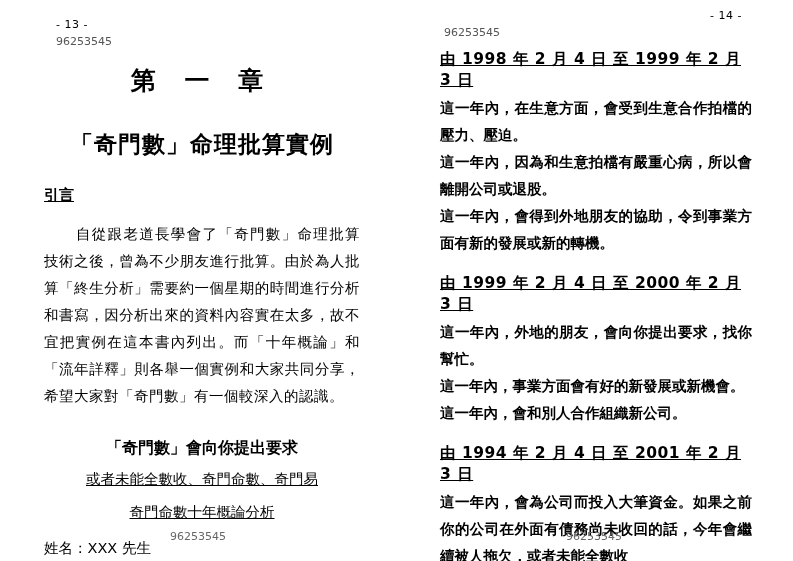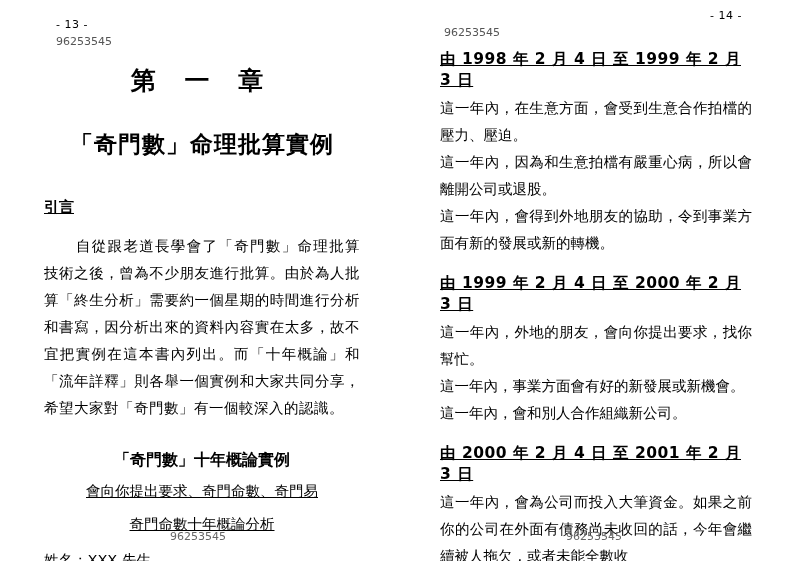--- a/index.html
+++ b/index.html
@@ -73,21 +73,21 @@
     text-align: center;
     font-size: 23px;
     font-weight: bold;
     letter-spacing: 1px;
     margin-top: 32px;
   }
   .section-head {
     font-size: 15px;
     font-weight: bold;
     text-decoration: underline;
-    margin-top: 38px;
+    margin-top: 26px;
     margin-bottom: 6px;
   }
   .para {
     font-size: 14.5px;
     line-height: 27px;
     text-align: justify;
     text-justify: inter-ideograph;
     letter-spacing: 0.5px;
   }
   .para.indent { text-indent: 2.2em; margin-top: 16px; }
@@ -119,41 +119,42 @@
     margin-top: 16px;
     margin-bottom: 4px;
     letter-spacing: 0.5px;
   }
   .period-head.first { margin-top: 10px; }
   .period-para {
     font-size: 14.5px;
     line-height: 27px;
     text-align: justify;
     text-justify: inter-ideograph;
+    font-weight: bold;
   }
 </style>
 </head>
 <body>
 
 <div class="page">
 
   <div class="divider"></div>
 
   <div class="col col-left">
     <div class="pagenum pagenum-left">- 13 -</div>
     <div class="docid docid-left">96253545</div>
 
     <div class="chapter-title">第 一 章</div>
     <div class="chapter-sub">「奇門數」命理批算實例</div>
 
     <div class="section-head">引言</div>
     <div class="para indent">自從跟老道長學會了「奇門數」命理批算技術之後，曾為不少朋友進行批算。由於為人批算「終生分析」需要約一個星期的時間進行分析和書寫，因分析出來的資料內容實在太多，故不宜把實例在這本書內列出。而「十年概論」和「流年詳釋」則各舉一個實例和大家共同分享，希望大家對「奇門數」有一個較深入的認識。</div>
 
-    <div class="center-bold">「奇門數」十年概論實例</div>
-    <div class="center-underline">會向你提出要求、奇門命數、奇門易</div>
+    <div class="center-bold">「奇門數」會向你提出要求</div>
+    <div class="center-underline">或者未能全數收、奇門命數、奇門易</div>
     <div class="center-underline">奇門命數十年概論分析</div>
 
     <div class="field-line first">姓名：XXX 先生</div>
     <div class="field-line">分析年份： 1999 年 至 2008 年</div>
 
   </div>
 
   <div class="col col-right">
     <div class="pagenum pagenum-right">- 14 -</div>
     <div class="docid docid-right">96253545</div>
@@ -167,21 +168,21 @@
       </div>
 
       <div>
         <div class="period-head">由 1999 年 2 月 4 日 至 2000 年 2 月 3 日</div>
         <div class="period-para">這一年內，外地的朋友，會向你提出要求，找你幫忙。</div>
         <div class="period-para">這一年內，事業方面會有好的新發展或新機會。</div>
         <div class="period-para">這一年內，會和別人合作組織新公司。</div>
       </div>
 
       <div>
-        <div class="period-head">由 2000 年 2 月 4 日 至 2001 年 2 月 3 日</div>
+        <div class="period-head">由 1994 年 2 月 4 日 至 2001 年 2 月 3 日</div>
         <div class="period-para">這一年內，會為公司而投入大筆資金。如果之前你的公司在外面有債務尚未收回的話，今年會繼續被人拖欠，或者未能全數收</div>
       </div>
     </div>
   </div>
 
   <div class="footer footer-left">96253545</div>
   <div class="footer footer-right">96253545</div>
 
 </div>
 

